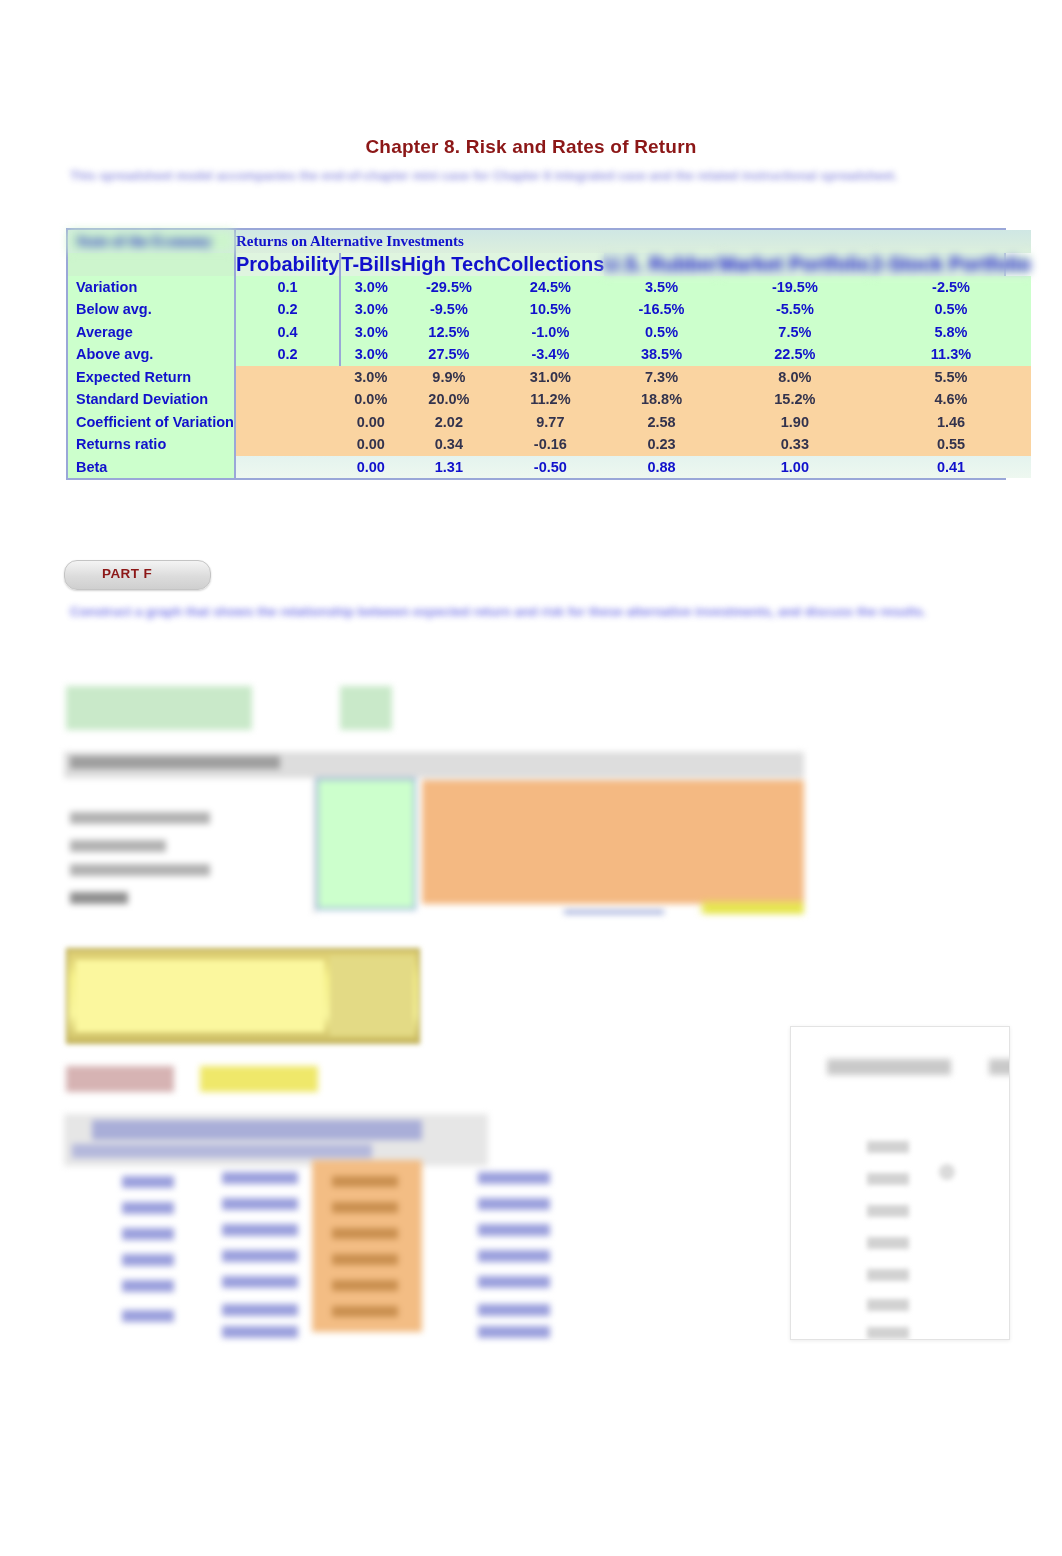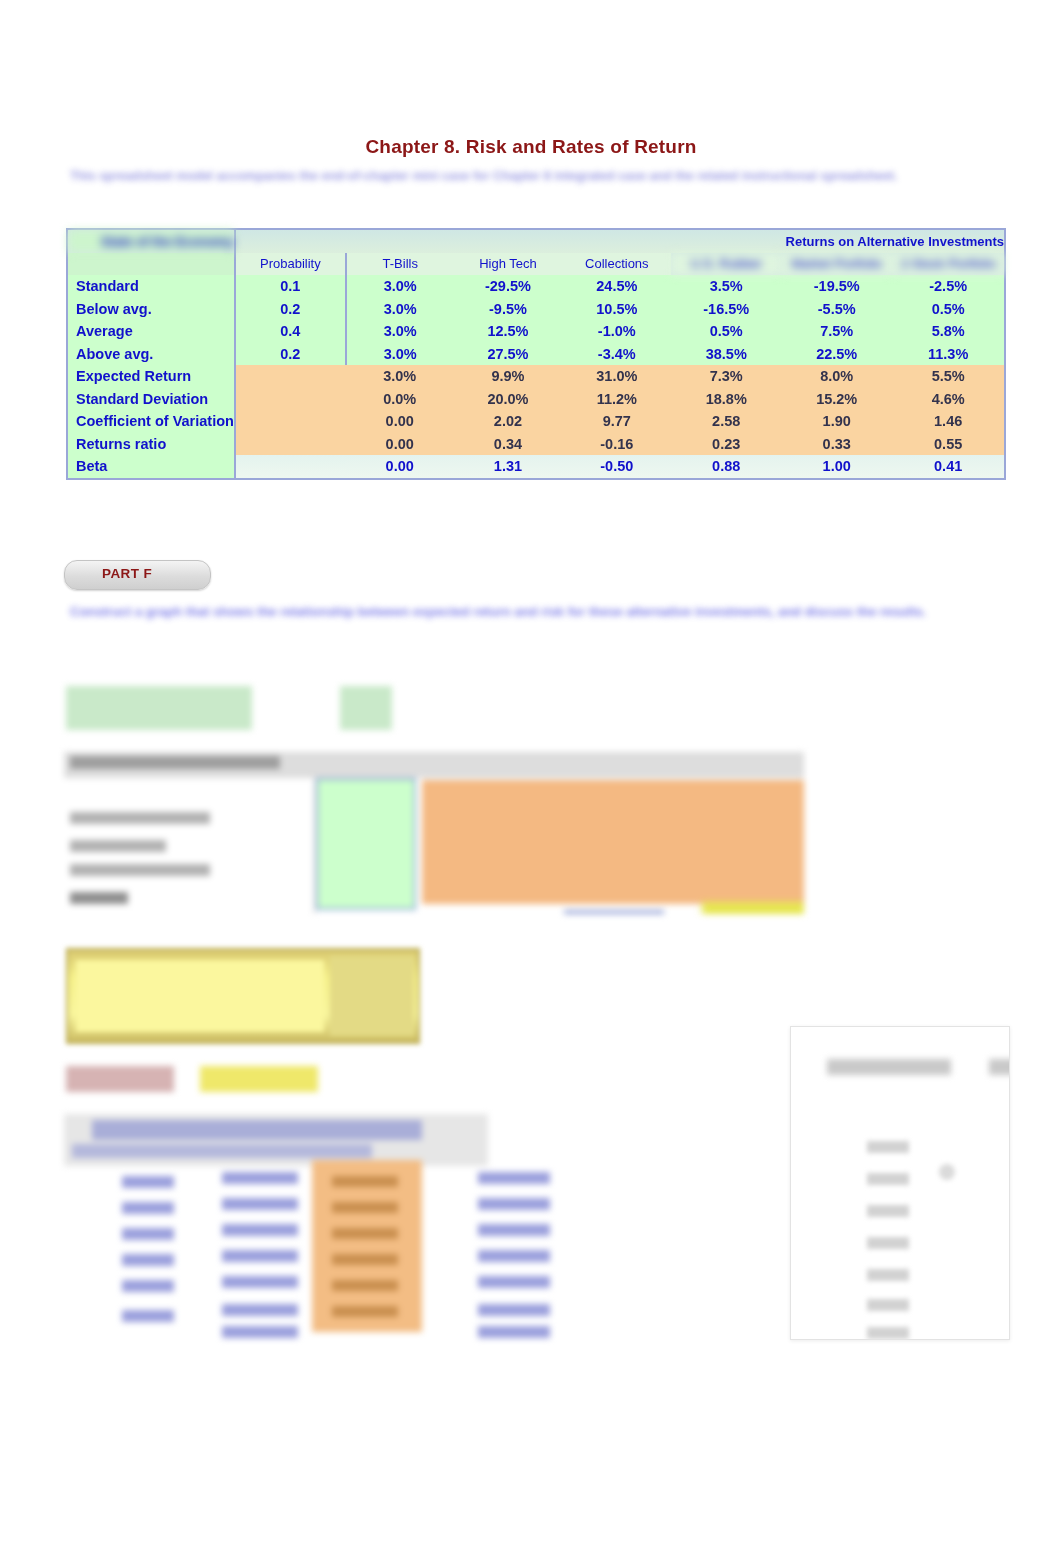--- a/index.html
+++ b/index.html
@@ -66,37 +66,38 @@
     height: 22.5px;
     vertical-align: middle;
     white-space: nowrap;
   }
   .col-label   { width: 148px; text-align: left; padding-left: 8px !important; }
   .col-prob    { width: 113px; text-align: center; }
   .col-num     { width: 113px; text-align: center; }
 
   .banner-row td {
     height: 37px;
-    text-align: right;
-    font-size: 13px;
+    text-align: left;
+    font-size: 15px;
     font-weight: bold;
     color: #1111cc;
     background: linear-gradient(180deg,#cfe7e4 0%, #dcefdd 100%);
+    font-family: Liberation Serif, serif;
   }
   .banner-left-cell {
     background: #cdf5cd !important;
     border-right: 2px solid #9aa7d8;
   }
   .head-row td {
     height: 24px;
     text-align: center;
     background: #dff5df;
     color: #1111cc;
-    font-weight: normal;
-    font-size: 13px;
+    font-weight: bold;
+    font-size: 20px;
   }
   .head-row td.col-label { background: #cdf5cd; border-right: 2px solid #9aa7d8; }
   .head-row td.col-prob { border-right: 2px solid #9aa7d8; }
 
   .green-row td { background: #ccffcc; }
   .green-row td.col-label { border-right: 2px solid #9aa7d8; }
   .green-row td.col-prob { border-right: 2px solid #9aa7d8; }
   .green-row.last-green td { border-bottom: 2px solid #9aa7d8; }
 
   .stat-row td { background: #fad4a1; color: #33334d; font-weight: bold; }
@@ -309,21 +310,21 @@
       <td class="col-prob">Probability</td>
       <td class="col-num">T-Bills</td>
       <td class="col-num">High Tech</td>
       <td class="col-num">Collections</td>
       <td class="col-num blurcell">U.S. Rubber</td>
       <td class="col-num blurcell">Market Portfolio</td>
       <td class="col-num blurcell">2-Stock Portfolio</td>
     </tr>
 
     <tr class="green-row">
-      <td class="col-label">Standard</td>
+      <td class="col-label">Variation</td>
       <td class="col-prob">0.1</td>
       <td class="col-num">3.0%</td>
       <td class="col-num">-29.5%</td>
       <td class="col-num">24.5%</td>
       <td class="col-num">3.5%</td>
       <td class="col-num">-19.5%</td>
       <td class="col-num">-2.5%</td>
     </tr>
     <tr class="green-row">
       <td class="col-label">Below avg.</td>

